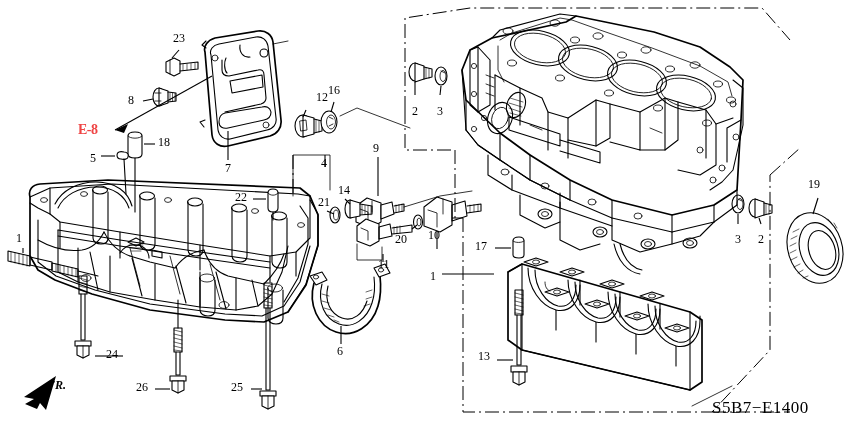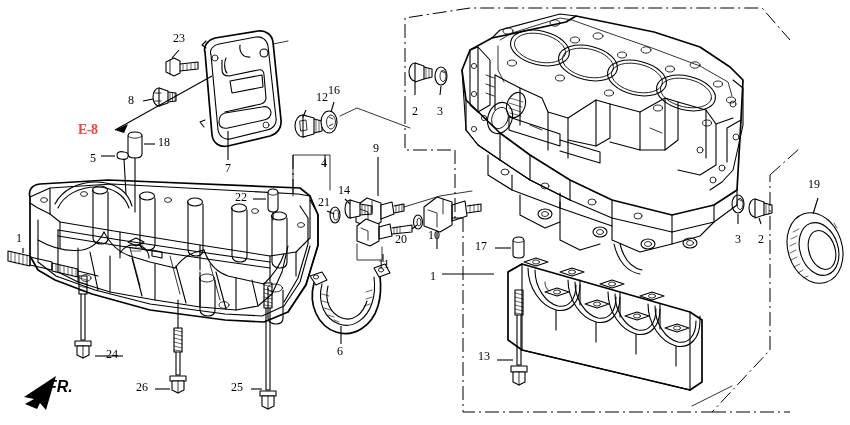--- a/index.html
+++ b/index.html
@@ -25,24 +25,24 @@
     position:absolute;
     font-family:Liberation Serif, serif;
     font-weight:bold;
     font-size:14px;
     letter-spacing:-0.5px;
     color:#ef4444;
     white-space:nowrap;
   }
   .tag-fr{
     position:absolute;
-    font-family:Liberation Sans, sans-serif;
+    font-family:Liberation Serif, serif;
     font-weight:bold;
     font-style:italic;
-    font-size:16px;
+    font-size:12px;
     color:#000;
     white-space:nowrap;
   }
   .partno{
     position:absolute;
     font-family:"Liberation Serif", serif;
     font-size:17px;
     letter-spacing:0.5px;
     color:#000;
     white-space:nowrap;
@@ -609,14 +609,15 @@
     <span class="callout" style="left:173px;top:32px;">23</span>
     <span class="callout" style="left:106px;top:348px;">24</span>
     <span class="callout" style="left:231px;top:381px;">25</span>
     <span class="callout" style="left:136px;top:381px;">26</span>
   </div>
 
   <span class="tag-e8" style="left:78px;top:122px;">E-8</span>
 
   <span class="tag-fr" style="left:47px;top:378px;">FR.</span>
 
+  <span class="partno" style="left:712px;top:398px;">S5B7−E1400</span>
 
 </div>
 
 </body></html>

